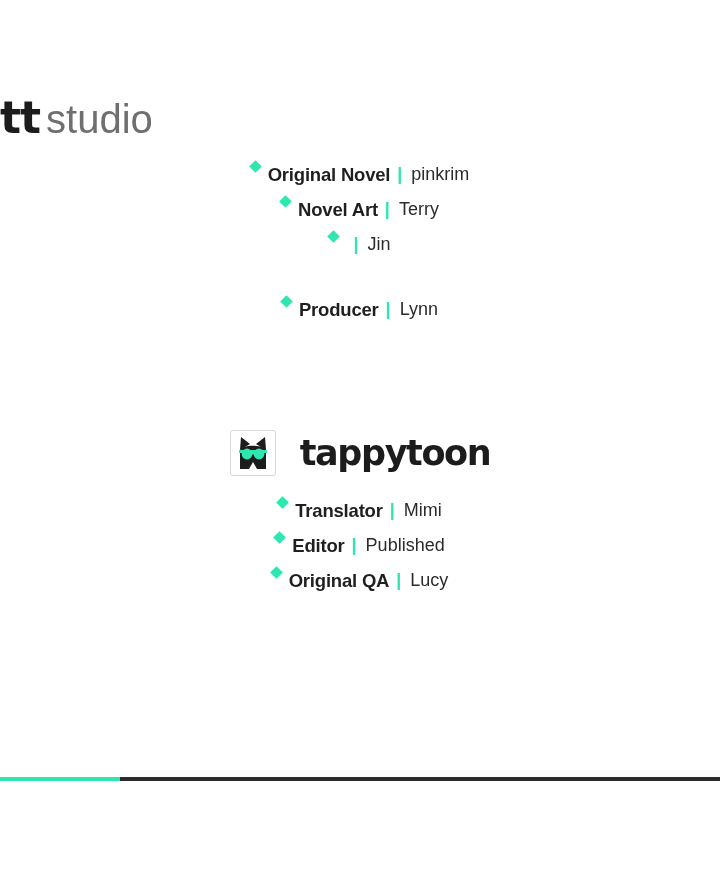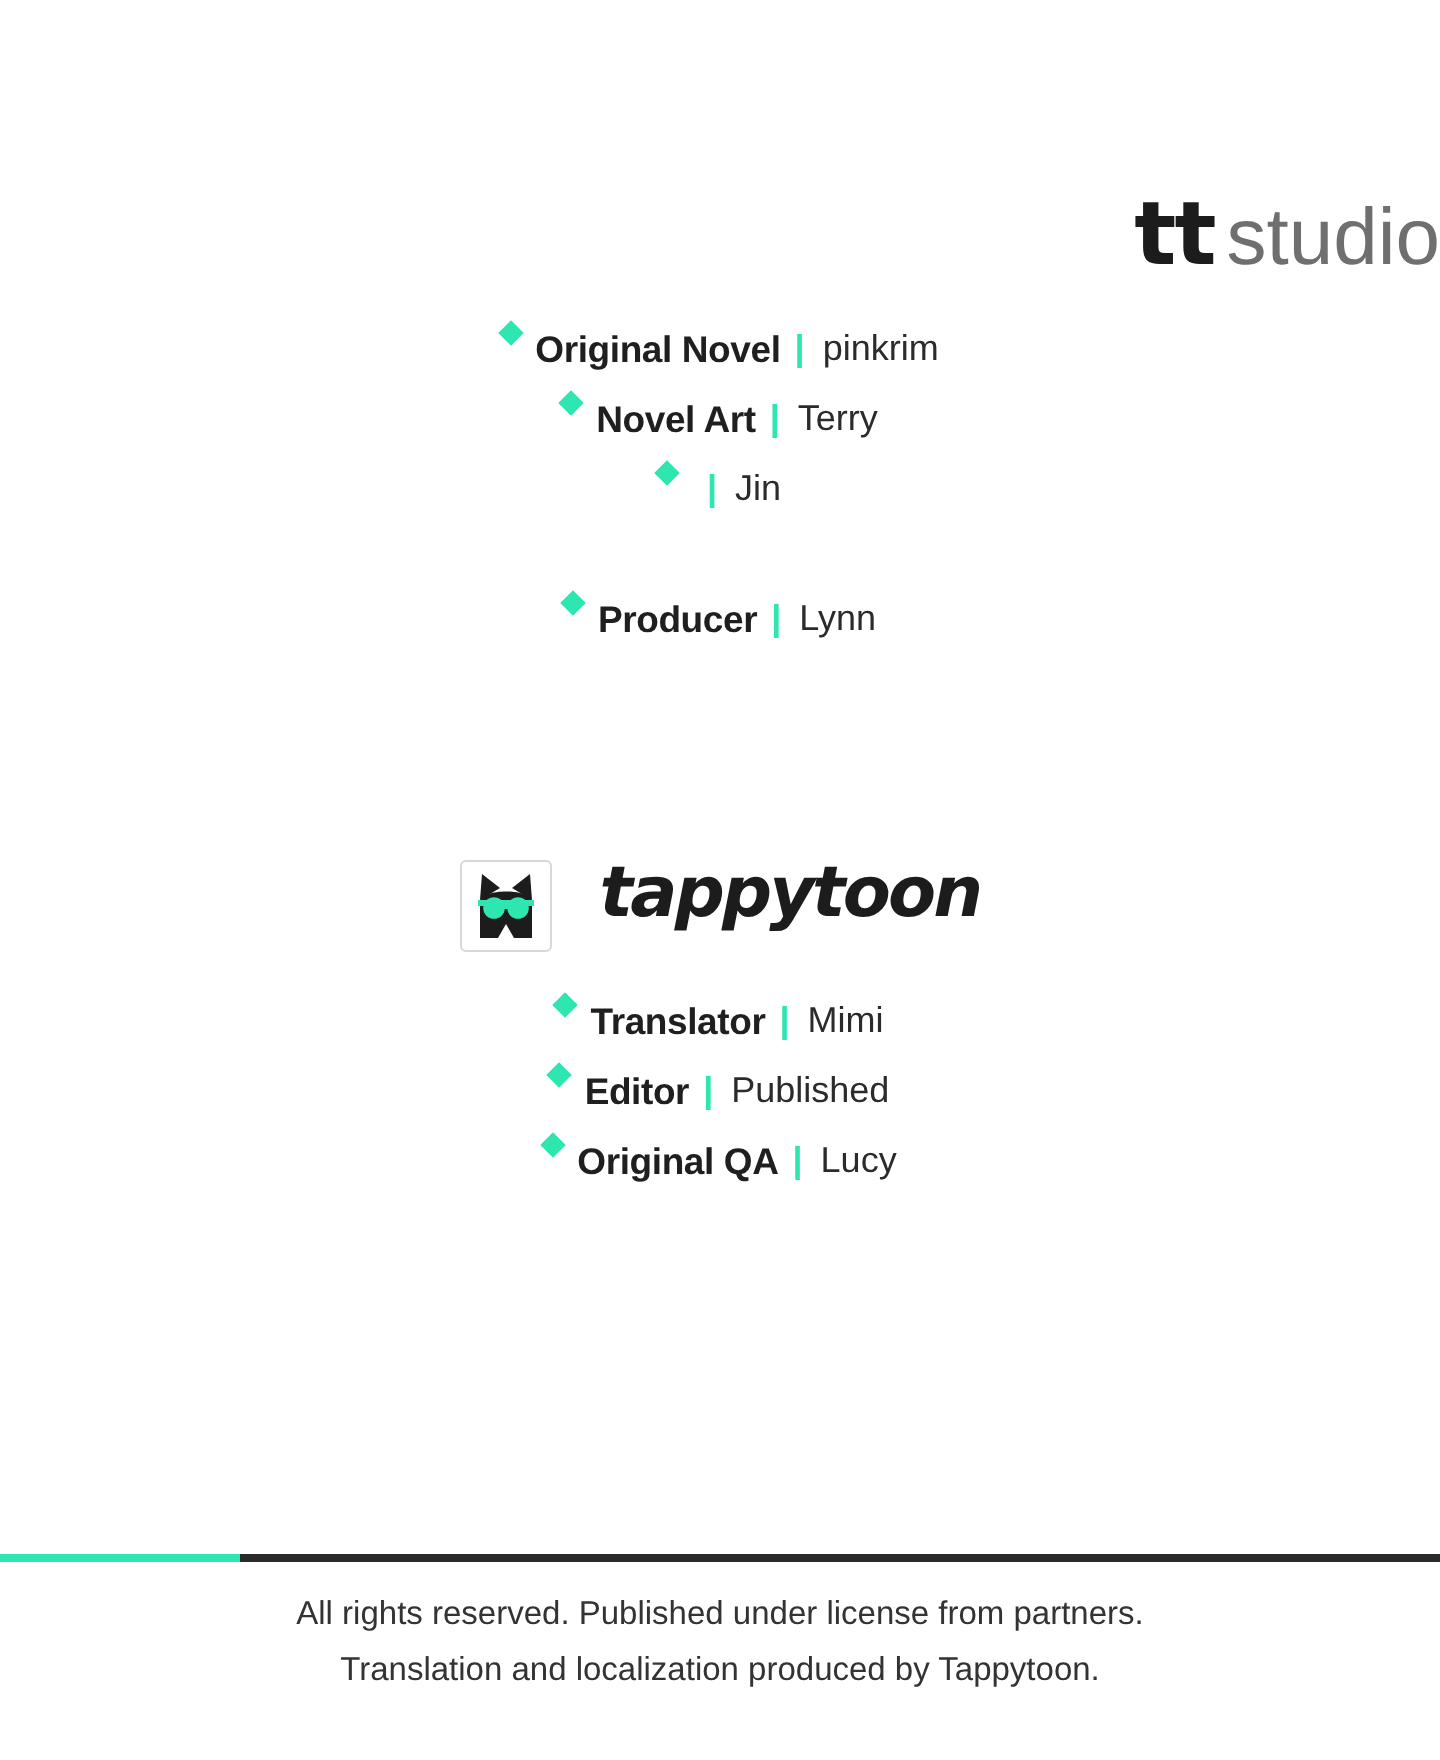--- a/index.html
+++ b/index.html
@@ -16,21 +16,21 @@
   }
   .page {
     position: relative;
     width: 720px;
     height: 880px;
     box-sizing: border-box;
   }
 
   
   .studio-logo {
-    text-align: right;
+    text-align: left;
     margin-top: 96px;
     line-height: 1;
     white-space: nowrap;
   }
   .studio-logo .tt {
     font-family: "DejaVu Sans", sans-serif;
     font-size: 44px;
     font-weight: 700;
     letter-spacing: -1px;
     color: #1c1c1c;
@@ -85,23 +85,23 @@
     font-weight: 400;
     color: #2b2b2b;
   }
 
   .gap-producer { height: 30px; }
   .gap-block { height: 96px; }
 
   
   .tappy-logo {
     display: flex;
+    align-items: center;
     justify-content: center;
     gap: 24px;
-    font-style: italic;
   }
   .cat-badge {
     width: 44px;
     height: 44px;
     border: 1px solid #d8d8d8;
     border-radius: 3px;
     background: #ffffff;
     display: flex;
     align-items: center;
     justify-content: center;
@@ -234,18 +234,14 @@
       <span class="role">Original QA</span>
       <span class="bar">|</span>
       <span class="name">Lucy</span>
     </div>
 
   </div>
 
   <div class="rule"></div>
   <div class="rule-accent"></div>
 
-  <div class="footer">
-    <div class="footer-line">All rights reserved. Published under license from partners.</div>
-    <div class="footer-line">Translation and localization produced by Tappytoon.</div>
-  </div>
 
 </div>
 
 </body></html>

